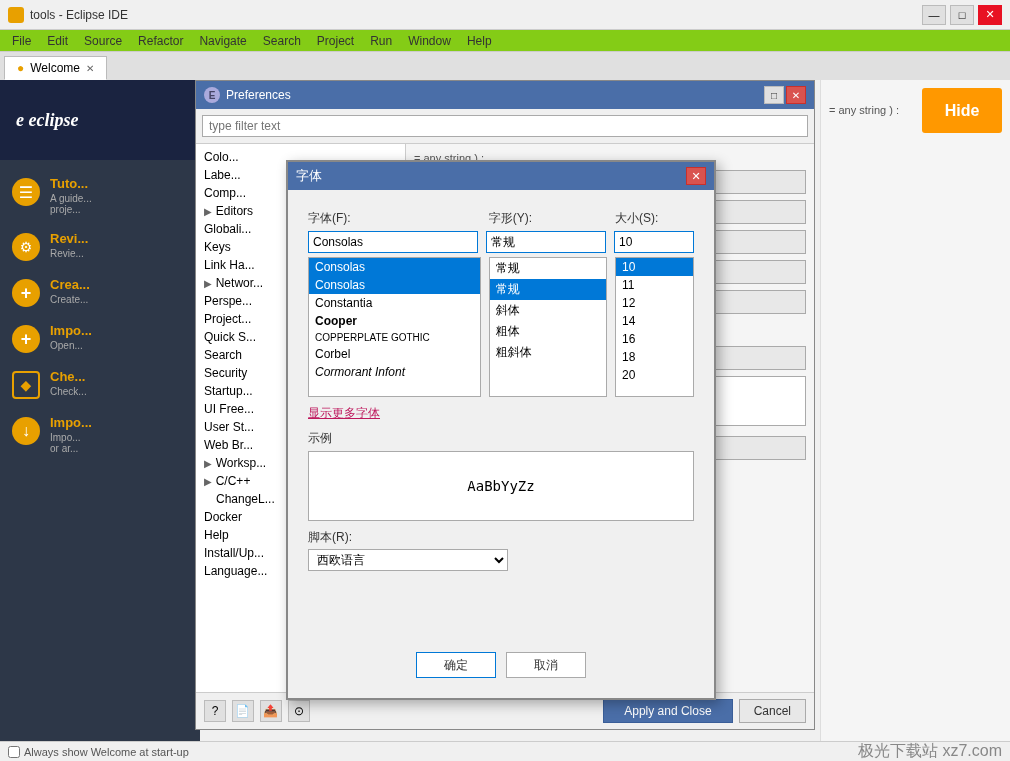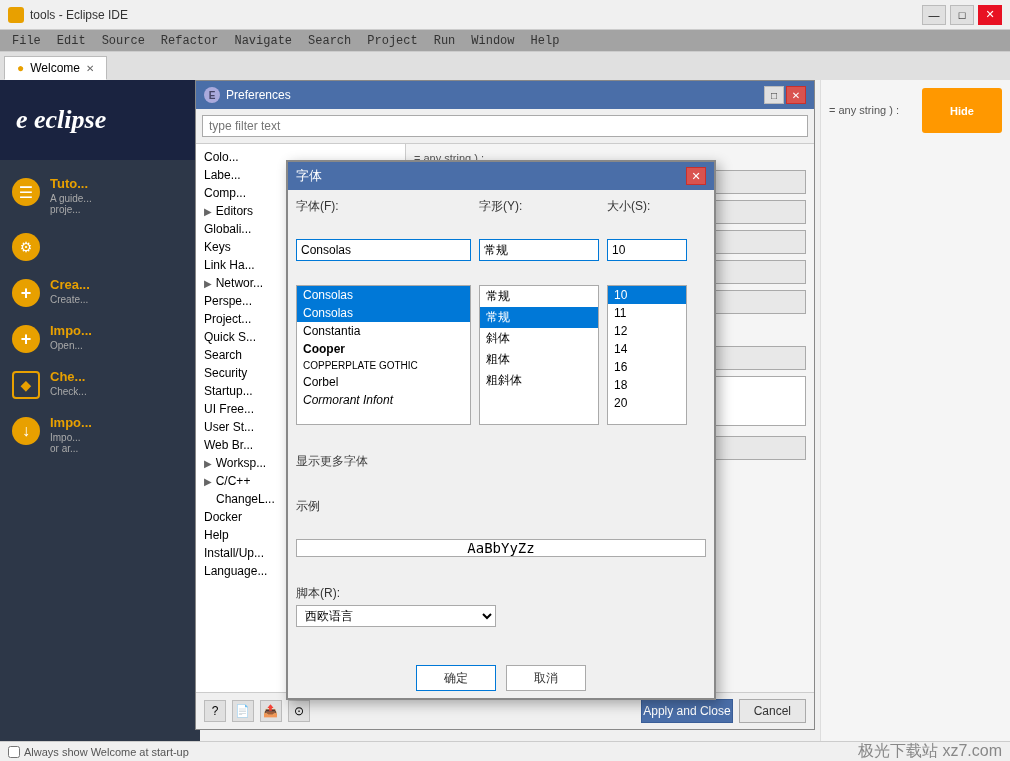--- a/index.html
+++ b/index.html
@@ -41,27 +41,26 @@
       background: #e0e0e0;
       border: 1px solid #bbb;
       font-size: 11px;
       display: flex; align-items: center; justify-content: center;
       cursor: pointer;
     }
     .title-bar-btn.close { background: #e81123; color: white; border-color: #e81123; }
 
     
     .menu-bar {
-      background: #a3a3a3;
+      background: #84cc16;
       height: 22px;
       display: flex;
       align-items: center;
       padding: 0 4px;
       border-bottom: 1px solid #ccc;
-      font-family: Liberation Mono, monospace;
     }
     .menu-item {
       padding: 2px 8px;
       font-size: 12px;
       color: #333;
       cursor: pointer;
     }
 
     
     .main-area {
@@ -233,25 +232,24 @@
       width: 20px; height: 18px;
       background: #d9534f;
       color: white;
       border: 1px solid #c9302c;
       display: flex; align-items: center; justify-content: center;
       cursor: pointer;
       font-size: 11px;
     }
 
     .font-dialog-body {
-      padding: 8px;
+      padding: 20px;
       height: calc(100% - 28px);
       display: flex;
       flex-direction: column;
-      gap: 20px;
     }
 
     .font-labels-row {
       display: flex;
       gap: 8px;
       margin-bottom: 4px;
     }
     .font-label { font-size: 12px; color: #333; }
     .font-col-font { width: 175px; }
     .font-col-style { width: 120px; }
@@ -289,24 +287,25 @@
     .font-list-size { width: 80px; height: 140px; }
 
     .font-list-item {
       padding: 2px 6px;
       cursor: pointer;
     }
     .font-list-item.selected { background: #0078d7; color: white; }
     .font-list-item.selected-blue { background: #0078d7; color: white; }
 
     .font-show-more {
-      color: #404040;
+      color: #be185d;
       font-size: 12px;
       cursor: pointer;
       margin-bottom: 8px;
+      text-decoration: underline;
     }
 
     .font-preview-label {
       font-size: 12px;
       color: #333;
       margin-bottom: 4px;
     }
     .font-preview-box {
       border: 1px solid #aaa;
       background: white;
@@ -436,21 +435,21 @@
       background: #e0e0e0;
       border: 1px solid #bbb;
       cursor: pointer;
       display: flex; align-items: center; justify-content: center;
       font-size: 12px;
     }
     .pref-apply-close-btn {
       background: #4a6ea8;
       color: white;
       border: 1px solid #3a5e98;
-      padding: 4px 1px;
+      padding: 4px 20px;
       font-size: 12px;
       cursor: pointer;
       margin-left: auto;
     }
     .pref-cancel-btn {
       background: #e8e8e8;
       color: #333;
       border: 1px solid #aaa;
       padding: 4px 14px;
       font-size: 12px;
@@ -505,36 +504,40 @@
     <span style="color:#e8a000;">●</span>
     <span>Welcome</span>
     <span class="tab-close">✕</span>
   </div>
 </div>
 
 <div class="main-area">
 
   <div class="eclipse-sidebar">
     <div class="eclipse-logo-area">
-      <span style="color:white;font-size:26px;font-style:italic;font-weight:bold;font-family:serif;">
+      <span style="color:white;font-size:18px;font-style:italic;font-weight:bold;font-family:serif;">
         e eclipse
       </span>
     </div>
     <div class="sidebar-nav">
 
       <div class="sidebar-nav-item">
         <div class="sidebar-icon icon-orange" style="color:white;font-size:16px;">☰</div>
         <div class="sidebar-item-text">
           <div class="sidebar-item-title">Tuto...</div>
           <div class="sidebar-item-desc">A guide...<br>proje...</div>
         </div>
       </div>
 
       <div class="sidebar-nav-item">
         <div class="sidebar-icon icon-orange" style="color:white;font-size:14px;">⚙</div>
+        <div class="sidebar-item-text">
+          <div class="sidebar-item-title">Revi...</div>
+          <div class="sidebar-item-desc">Revie...</div>
+        </div>
       </div>
 
       <div class="sidebar-nav-item">
         <div class="sidebar-icon icon-orange" style="color:white;font-size:18px;font-weight:bold;">+</div>
         <div class="sidebar-item-text">
           <div class="sidebar-item-title">Crea...</div>
           <div class="sidebar-item-desc">Create...</div>
         </div>
       </div>
 
@@ -752,21 +755,21 @@
 
       <div class="font-dialog-buttons">
         <button class="font-ok-btn">确定</button>
         <button class="font-cancel-btn">取消</button>
       </div>
     </div>
   </div>
 
   <div style="position:absolute;right:0;top:0;width:190px;background:#f5f5f5;height:100%;border-left:1px solid #ddd;">
     <div style="display:flex;justify-content:flex-end;padding:8px;">
-      <button class="hide-btn" style="background:#ff9800;color:white;border:none;padding:6px 14px;font-size:11px;font-weight:bold;cursor:pointer;border-radius:3px;width:80px;height:45px;">Hide</button>
+      <button class="hide-btn" style="background:#ff9800;color:white;border:none;padding:6px 14px;font-size:16px;font-weight:bold;cursor:pointer;border-radius:3px;width:80px;height:45px;">Hide</button>
     </div>
     <div style="padding:8px;font-size:11px;color:#555;">= any string ) :</div>
   </div>
 
 </div>
 
 <div class="status-bar">
   <input type="checkbox" class="status-checkbox" style="">
   <span>Always show Welcome at start-up</span>
   <span style="margin-left:auto;font-size:16px;color:#888;">极光下载站 xz7.com</span>

